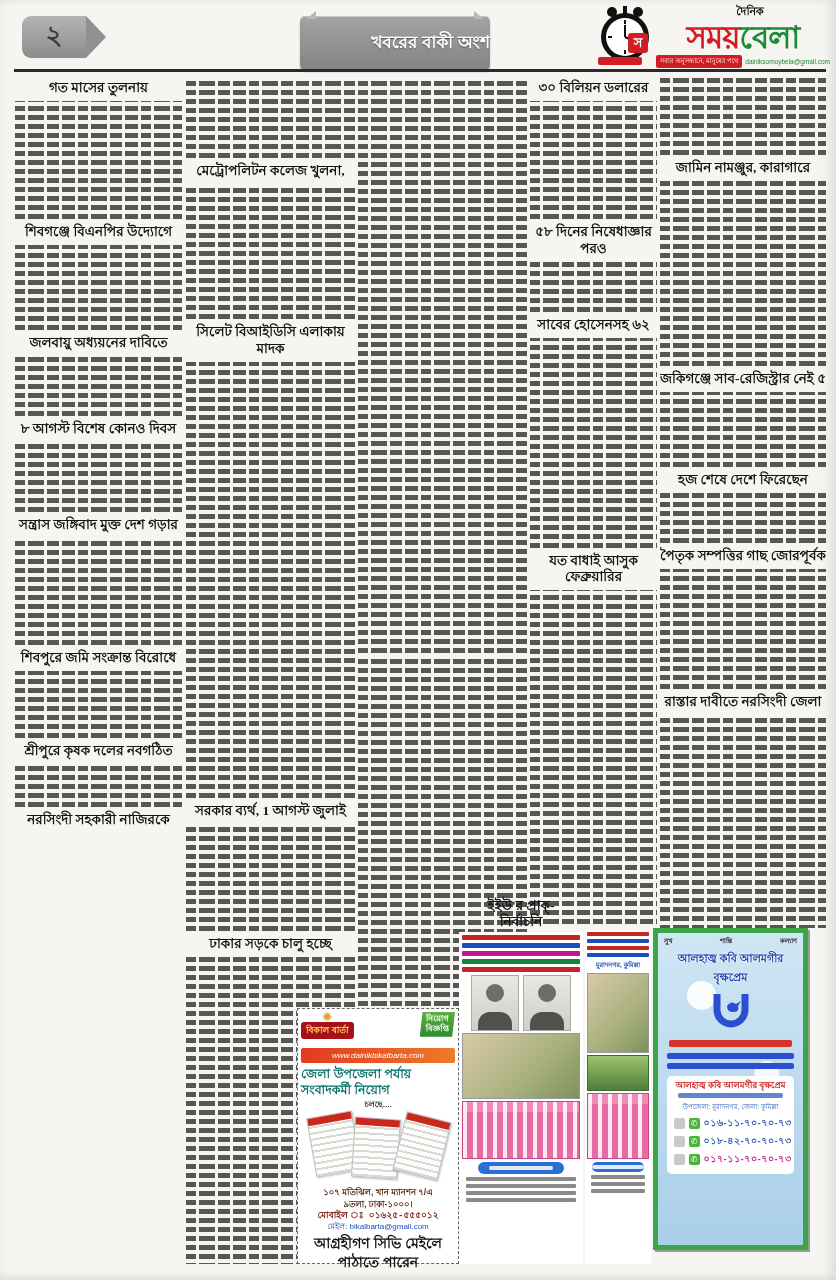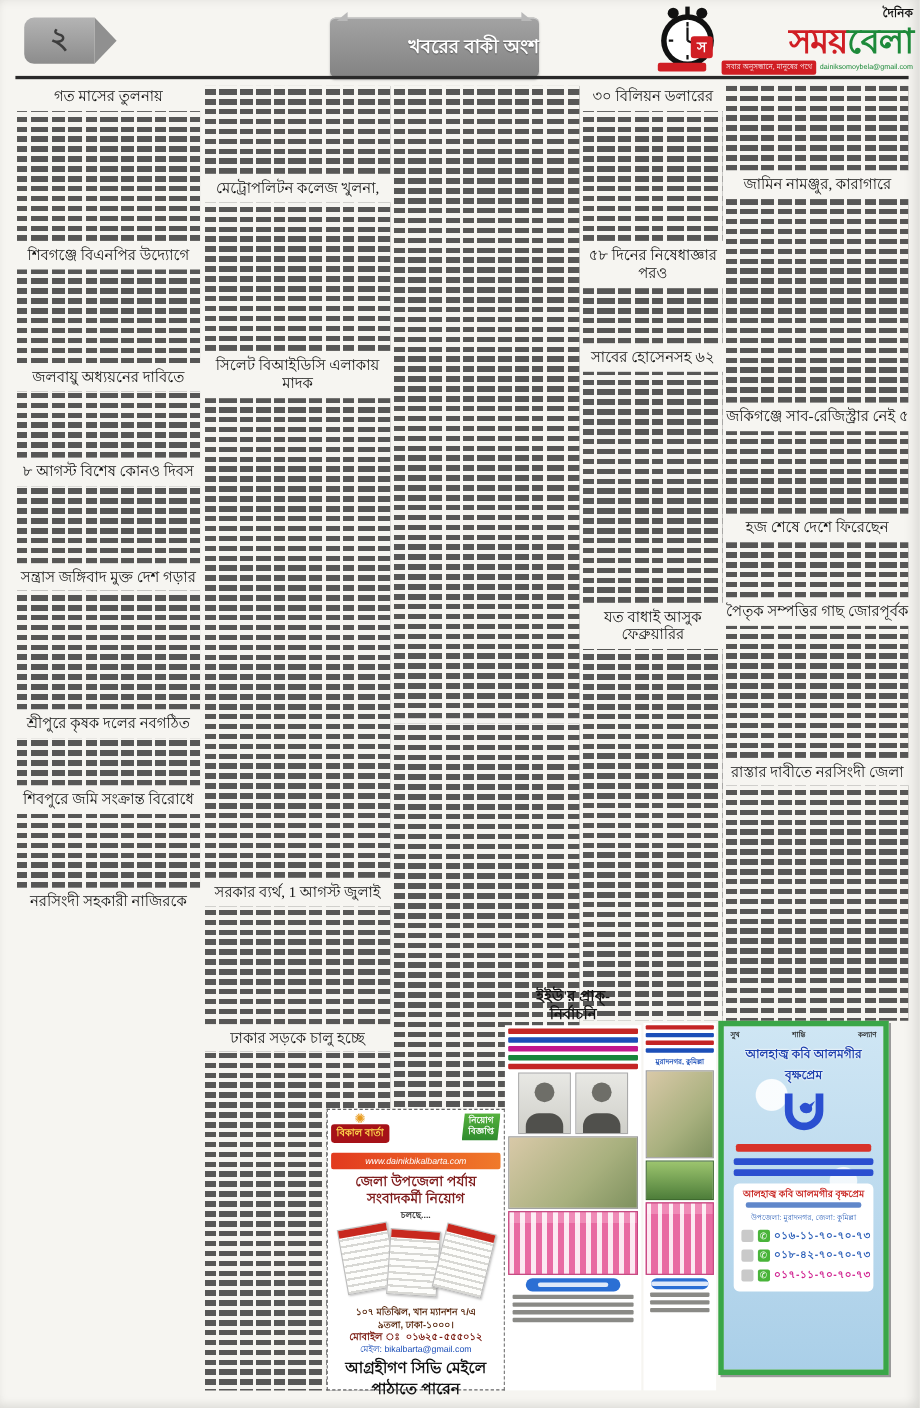--- a/index.html
+++ b/index.html
@@ -14,51 +14,51 @@
   #page-badge .num{font-size:26px;font-weight:bold;color:#3d3d3d;font-family:"Liberation Serif",serif;}
   #section-box{position:absolute;left:300px;top:16px;width:190px;height:54px;background:linear-gradient(#a3a3a3,#838383);border-radius:5px;box-shadow:0 2px 2px rgba(0,0,0,.25), inset 0 1px 0 #c9c9c9;display:flex;align-items:center;justify-content:flex-end;}
   #section-box:before,#section-box:after{content:"";position:absolute;top:-5px;border-bottom:8px solid #b9b9b9;}
   #section-box:before{left:6px;border-left:10px solid transparent;}
   #section-box:after{right:6px;border-right:10px solid transparent;}
   #section-box .sec{color:#fff;font-weight:bold;font-size:17px;text-shadow:0 1px 1px rgba(0,0,0,.4);}
   #masthead{position:absolute;right:8px;top:3px;width:230px;height:64px;display:flex;align-items:center;gap:4px;}
   #clock{width:54px;height:60px;position:relative;flex:0 0 auto;}
   #monogram{position:absolute;right:4px;bottom:12px;width:20px;height:20px;background:#d01e24;border-radius:3px;color:#fff;font-weight:bold;font-size:13px;display:flex;align-items:center;justify-content:center;}
   #clock-banner{position:absolute;left:0;bottom:0;width:44px;height:8px;background:#d01e24;border-radius:2px;}
-  #brand{flex:1;display:flex;flex-direction:column;align-items:flex-end;}
+  #brand{flex:1;display:flex;flex-direction:column;align-items:center;}
   #brand .daily{font-size:11px;font-weight:bold;color:#111;margin-left:14px;}
   #brand .name{line-height:1;letter-spacing:-1px;font-weight:bold;font-size:31px;font-family:"Liberation Sans",sans-serif;white-space:nowrap;}
   #brand .name .red{color:#d01e24;}
   #brand .name .green{color:#1d8a3a;}
   #brand .foot{display:flex;align-items:center;gap:3px;margin-top:2px;}
   #brand .tagline{background:#d01e24;color:#fff;font-size:6.5px;padding:1px 4px;border-radius:2px;white-space:nowrap;}
   #brand .email{color:#1d8a3a;font-size:6.5px;white-space:nowrap;}
 
   
   .col{position:absolute;top:78px;overflow:hidden;}
-  .article .headline{margin:2px 0 4px;font-family:"Liberation Serif",serif;font-weight:normal;font-size:13.5px;line-height:1.25;color:#141414;text-align:center;}
+  .article .headline{margin:2px 0 4px;font-family:"Liberation Serif",serif;font-weight:bold;font-size:13.5px;line-height:1.25;color:#141414;text-align:center;}
   .article .headline:empty{display:none;margin:0;}
   .tl{margin-bottom:5px;background-image:
       repeating-linear-gradient(0deg, transparent 0 5px, #f6f5f1 5px 9px),
       repeating-linear-gradient(90deg, rgba(42,42,42,.78) 0 10px, transparent 10px 13px, rgba(42,42,42,.78) 13px 29px, transparent 29px 32px, rgba(42,42,42,.78) 32px 44px, transparent 44px 47px, rgba(42,42,42,.78) 47px 60px, transparent 60px 63px);}
 
   
   #eu-head{position:absolute;left:459px;top:898px;width:124px;text-align:center;font-family:"Liberation Serif",serif;font-weight:bold;font-size:13.5px;line-height:1.2;color:#141414;}
 
   
   .ad{position:absolute;background:#fff;box-sizing:border-box;}
   
   #ad-bikal{left:297px;top:1008px;width:162px;height:256px;border:1px dashed #666;padding:3px;font-size:8px;}
   #ad-bikal .top{display:flex;justify-content:space-between;align-items:flex-start;height:34px;}
   .bb-logo{display:flex;flex-direction:column;align-items:center;}
   .bb-sun{color:#e89b1e;font-size:12px;line-height:10px;}
   .bb-name{background:#a61218;color:#ffd94d;font-weight:bold;font-size:9px;padding:1px 5px;border-radius:3px;white-space:nowrap;}
   .bb-ribbon{background:linear-gradient(#57b23e,#2e8b2e);color:#fff;font-weight:bold;text-align:center;font-size:8px;padding:2px 6px;clip-path:polygon(8% 0,100% 0,92% 100%,0 100%);line-height:1.3;}
   .bb-band{margin-top:2px;height:15px;background:linear-gradient(90deg,#e23a1f,#f07a2a);color:#fff;font-style:italic;font-size:8px;display:flex;align-items:center;justify-content:center;border-radius:2px;}
-  .bb-head{margin-top:4px;text-align:center;color:#7f1d1d;font-weight:bold;font-size:12.5px;line-height:1.25;}
+  .bb-head{margin-top:4px;text-align:left;color:#0f766e;font-weight:bold;font-size:12.5px;line-height:1.25;}
   .bb-run{font-size:8px;color:#333;text-align:center;font-weight:bold;}
   .bb-collage{position:relative;height:70px;margin:3px 6px;}
   .bb-paper{position:absolute;width:44px;height:58px;background:#fdfdfb;border:1px solid #bbb;box-shadow:1px 1px 2px rgba(0,0,0,.25);background-image:repeating-linear-gradient(0deg,#d8d8d4 0 2px,transparent 2px 6px);}
   .bb-paper .mast{position:absolute;left:0;top:0;right:0;height:7px;background:#c8281e;}
   .bb-p1{left:4px;transform:rotate(-10deg);}
   .bb-p2{left:46px;top:4px;transform:rotate(4deg);}
   .bb-p3{left:92px;top:2px;transform:rotate(14deg);}
   .bb-foot{text-align:center;line-height:1.35;}
   .bb-addr{color:#5a2a10;font-weight:bold;font-size:8.5px;}
   .bb-mob{color:#7a180e;font-weight:bold;font-size:9px;font-family:Liberation Mono, monospace;}
@@ -168,26 +168,26 @@
     </div>
       <div class="article">
       <h3 class="headline">৮ আগস্ট বিশেষ কোনও দিবস</h3>
       <div class="tl" style="height: 70px;"></div>
     </div>
       <div class="article">
       <h3 class="headline">সন্ত্রাস জঙ্গিবাদ মুক্ত দেশ গড়ার</h3>
       <div class="tl" style="height: 108px;"></div>
     </div>
       <div class="article">
+      <h3 class="headline">শিবপুরে জমি সংক্রান্ত বিরোধে</h3>
+      <div class="tl" style="height: 67px;"></div>
+    </div>
+      <div class="article">
       <h3 class="headline">শ্রীপুরে কৃষক দলের নবগঠিত</h3>
       <div class="tl" style="height: 43px;"></div>
-    </div>
-      <div class="article">
-      <h3 class="headline">শিবপুরে জমি সংক্রান্ত বিরোধে</h3>
-      <div class="tl" style="height: 67px;"></div>
     </div>
       <div class="article">
       <h3 class="headline">নরসিংদী সহকারী নাজিরকে</h3>
 
     </div>
     </section>
   <section class="col" style="left:186px;width:169px;height:1186px">
 
   <div class="article">
 

